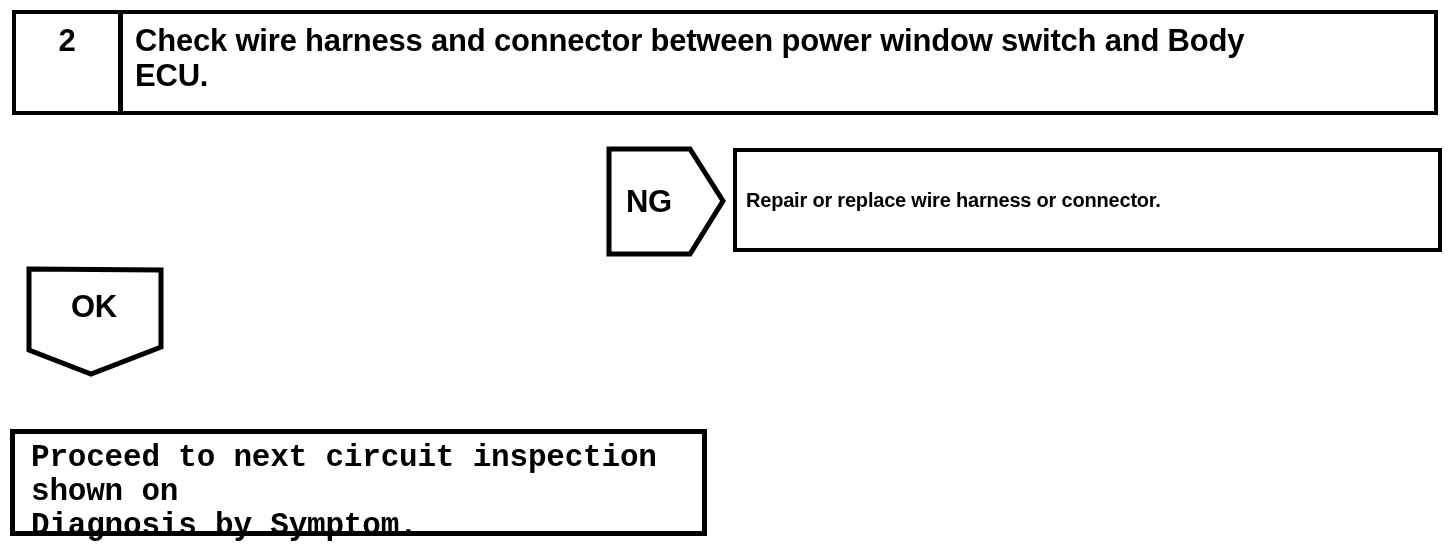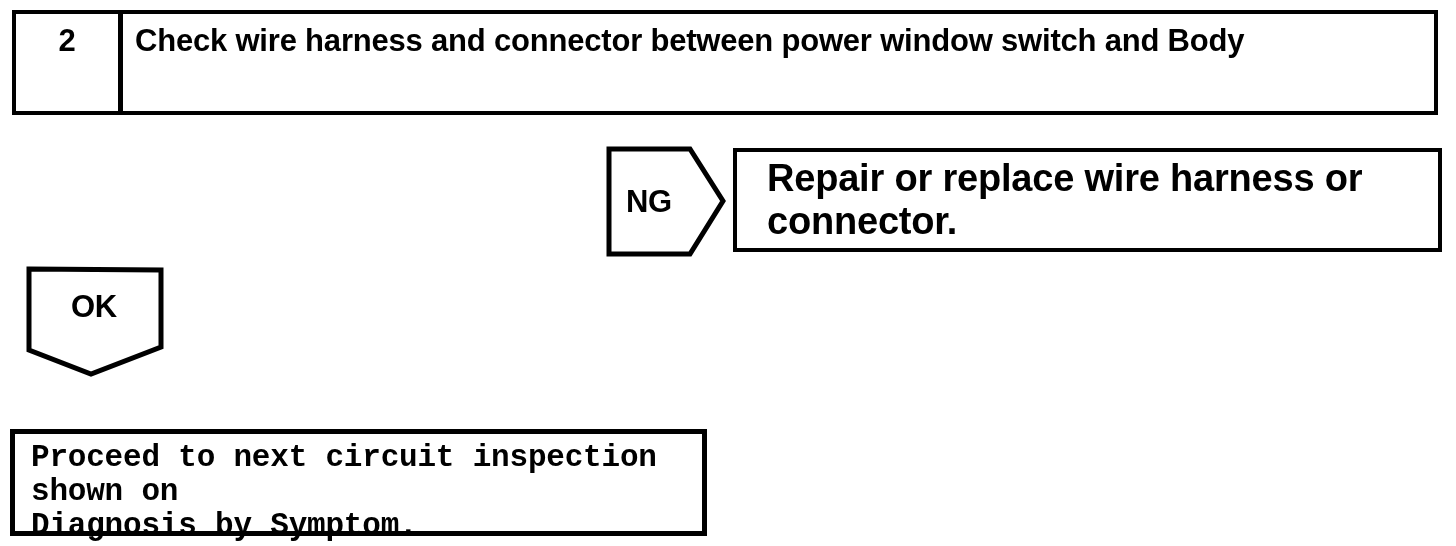--- a/index.html
+++ b/index.html
@@ -67,22 +67,22 @@
 
   
   .repair-box {
     position: absolute;
     left: 733px; top: 148px;
     width: 709px; height: 104px;
     border: 4px solid #000;
     box-sizing: border-box;
     display: flex;
     align-items: center;
-    padding-left: 30px;
-    font-size: 38px;
+    padding-left: 9px;
+    font-size: 20px;
     letter-spacing: -0.2px;
     background: #fff;
   }
 
   
   .ok-connector {
     position: absolute;
     left: 26px; top: 266px;
     width: 140px; height: 112px;
   }
@@ -112,20 +112,21 @@
 </style>
 </head>
 <body>
 
 <div class="page">
 
   <div class="step-box">
     <div class="step-num">2</div>
     <div class="step-text">
       <div>Check wire harness and connector between power window switch and Body</div>
+      <div>ECU.</div>
     </div>
   </div>
 
   <div class="ng-connector">
     <svg width="122" height="111" viewBox="0 0 122 111">
       <polygon points="3,3 84,3 117,55 84,108 3,108"></polygon>
     </svg>
     <div class="conn-label">NG</div>
   </div>
 

